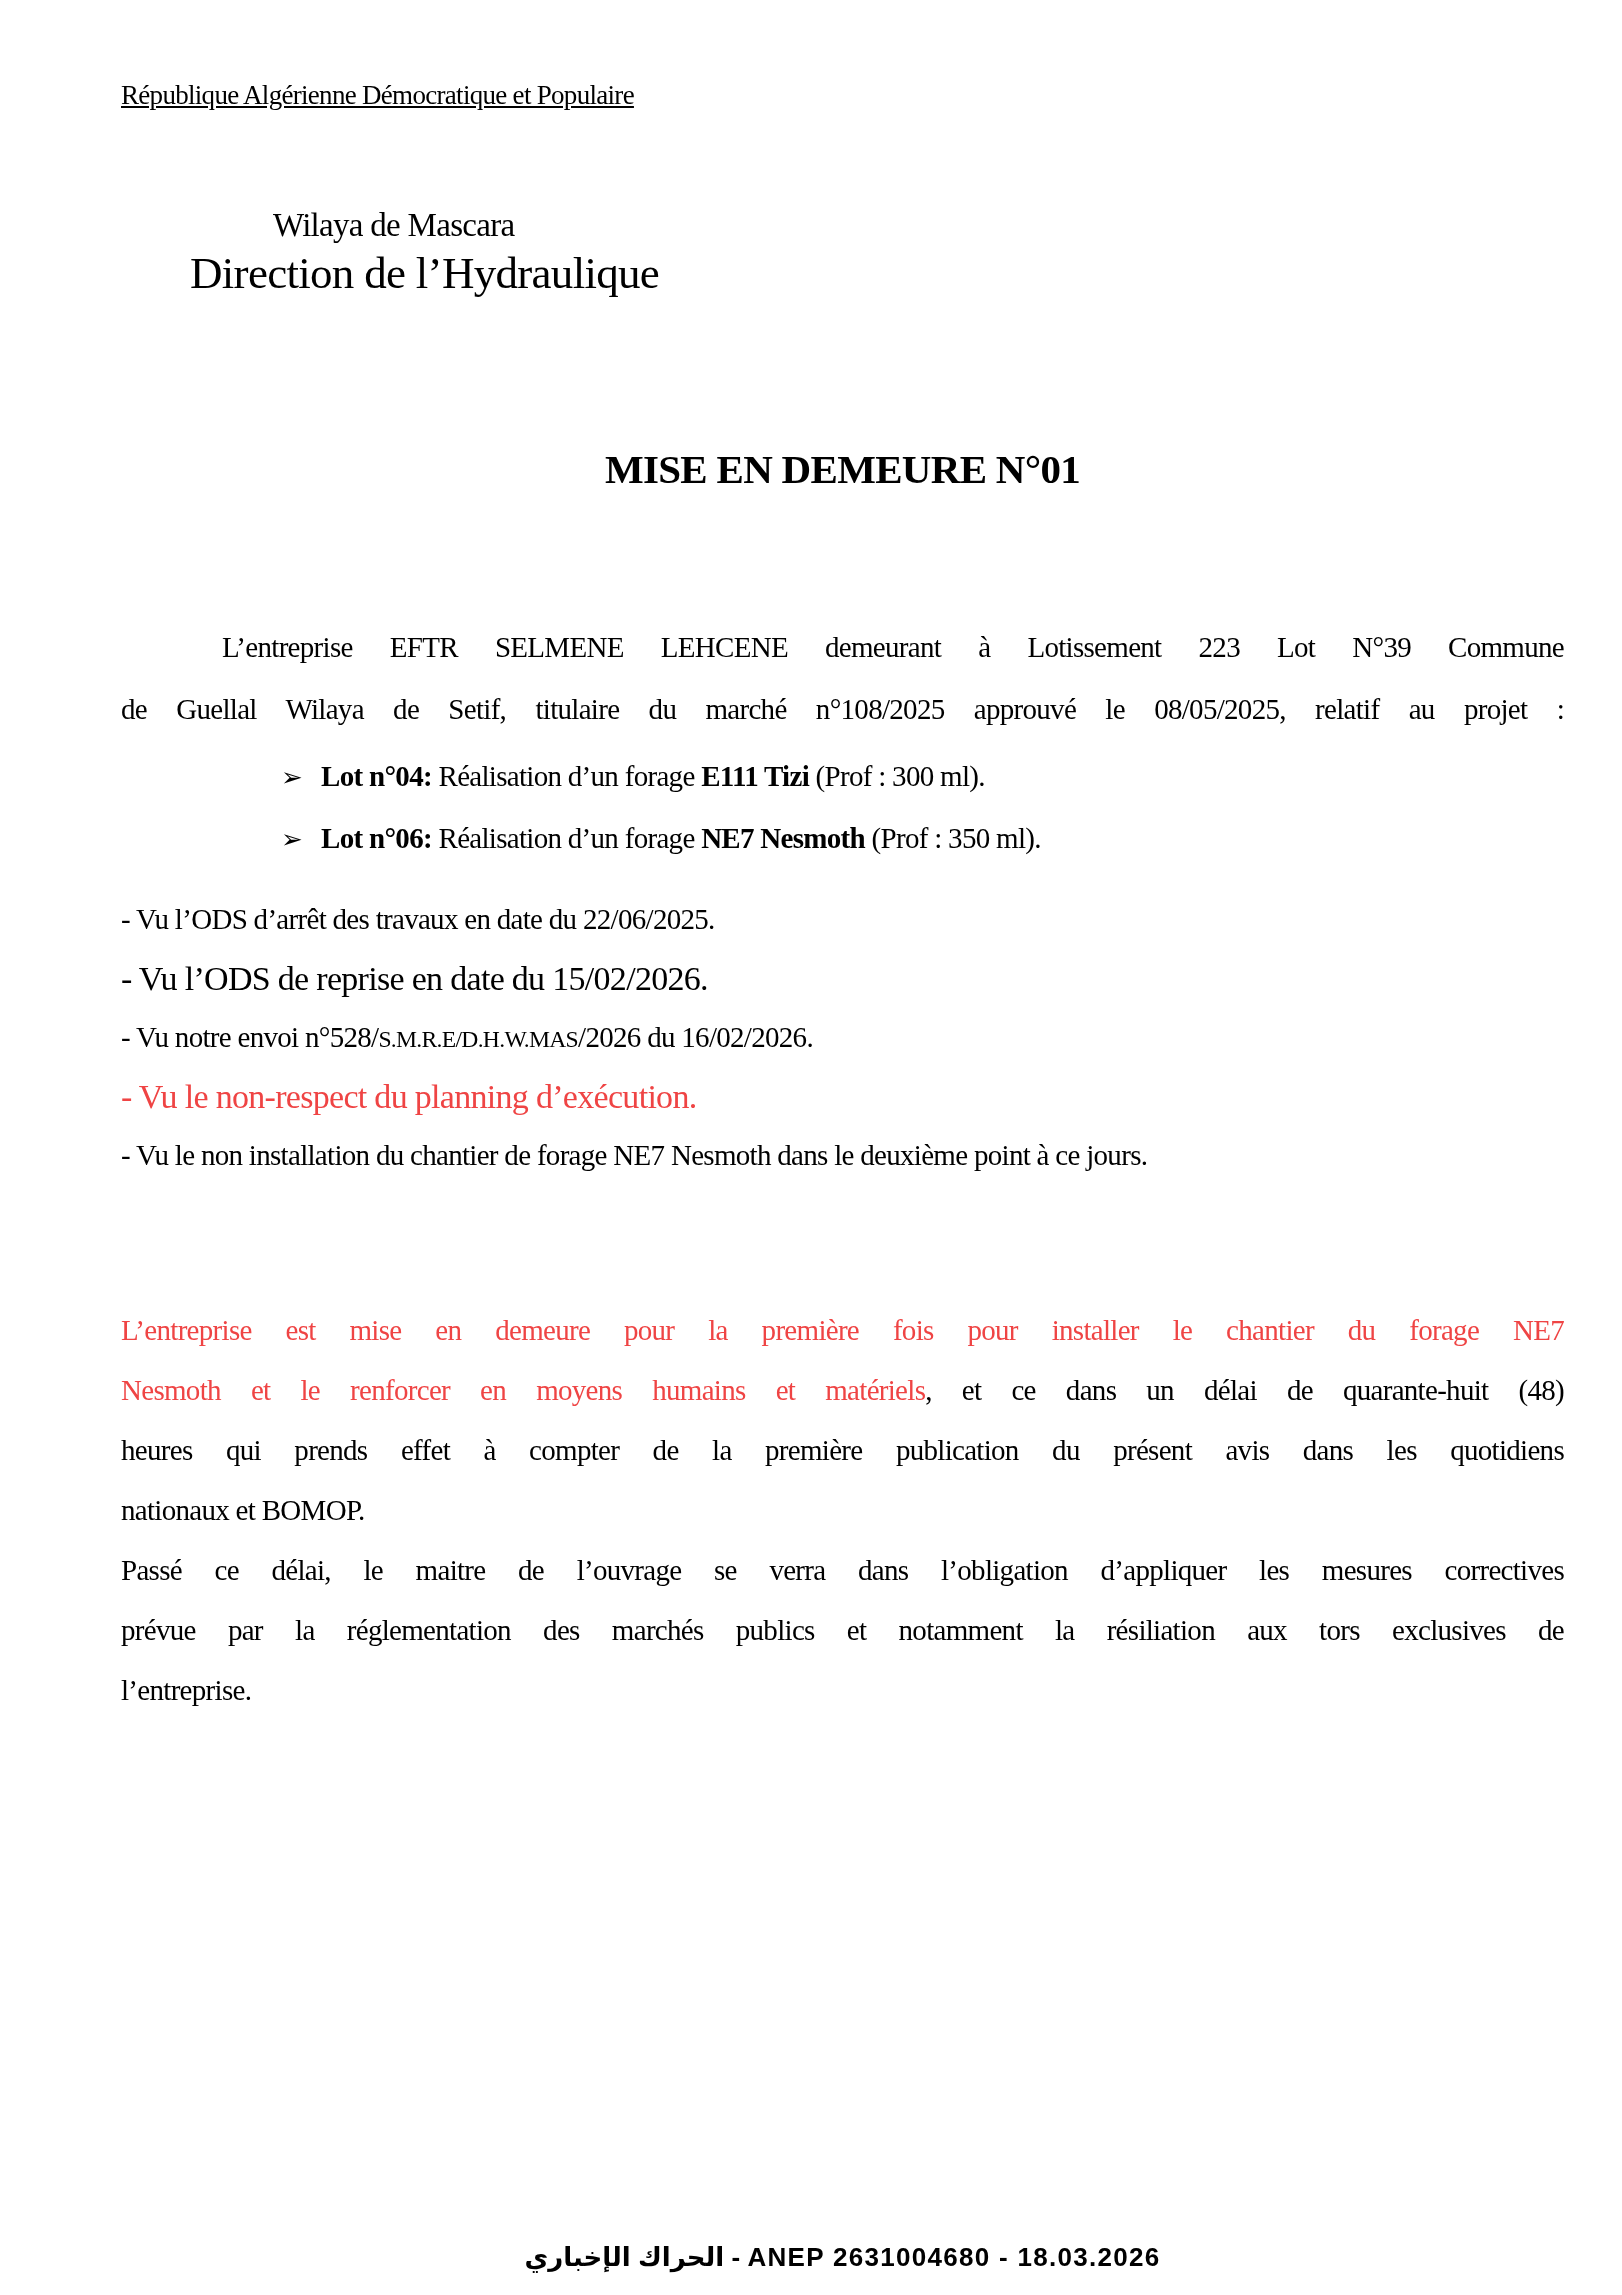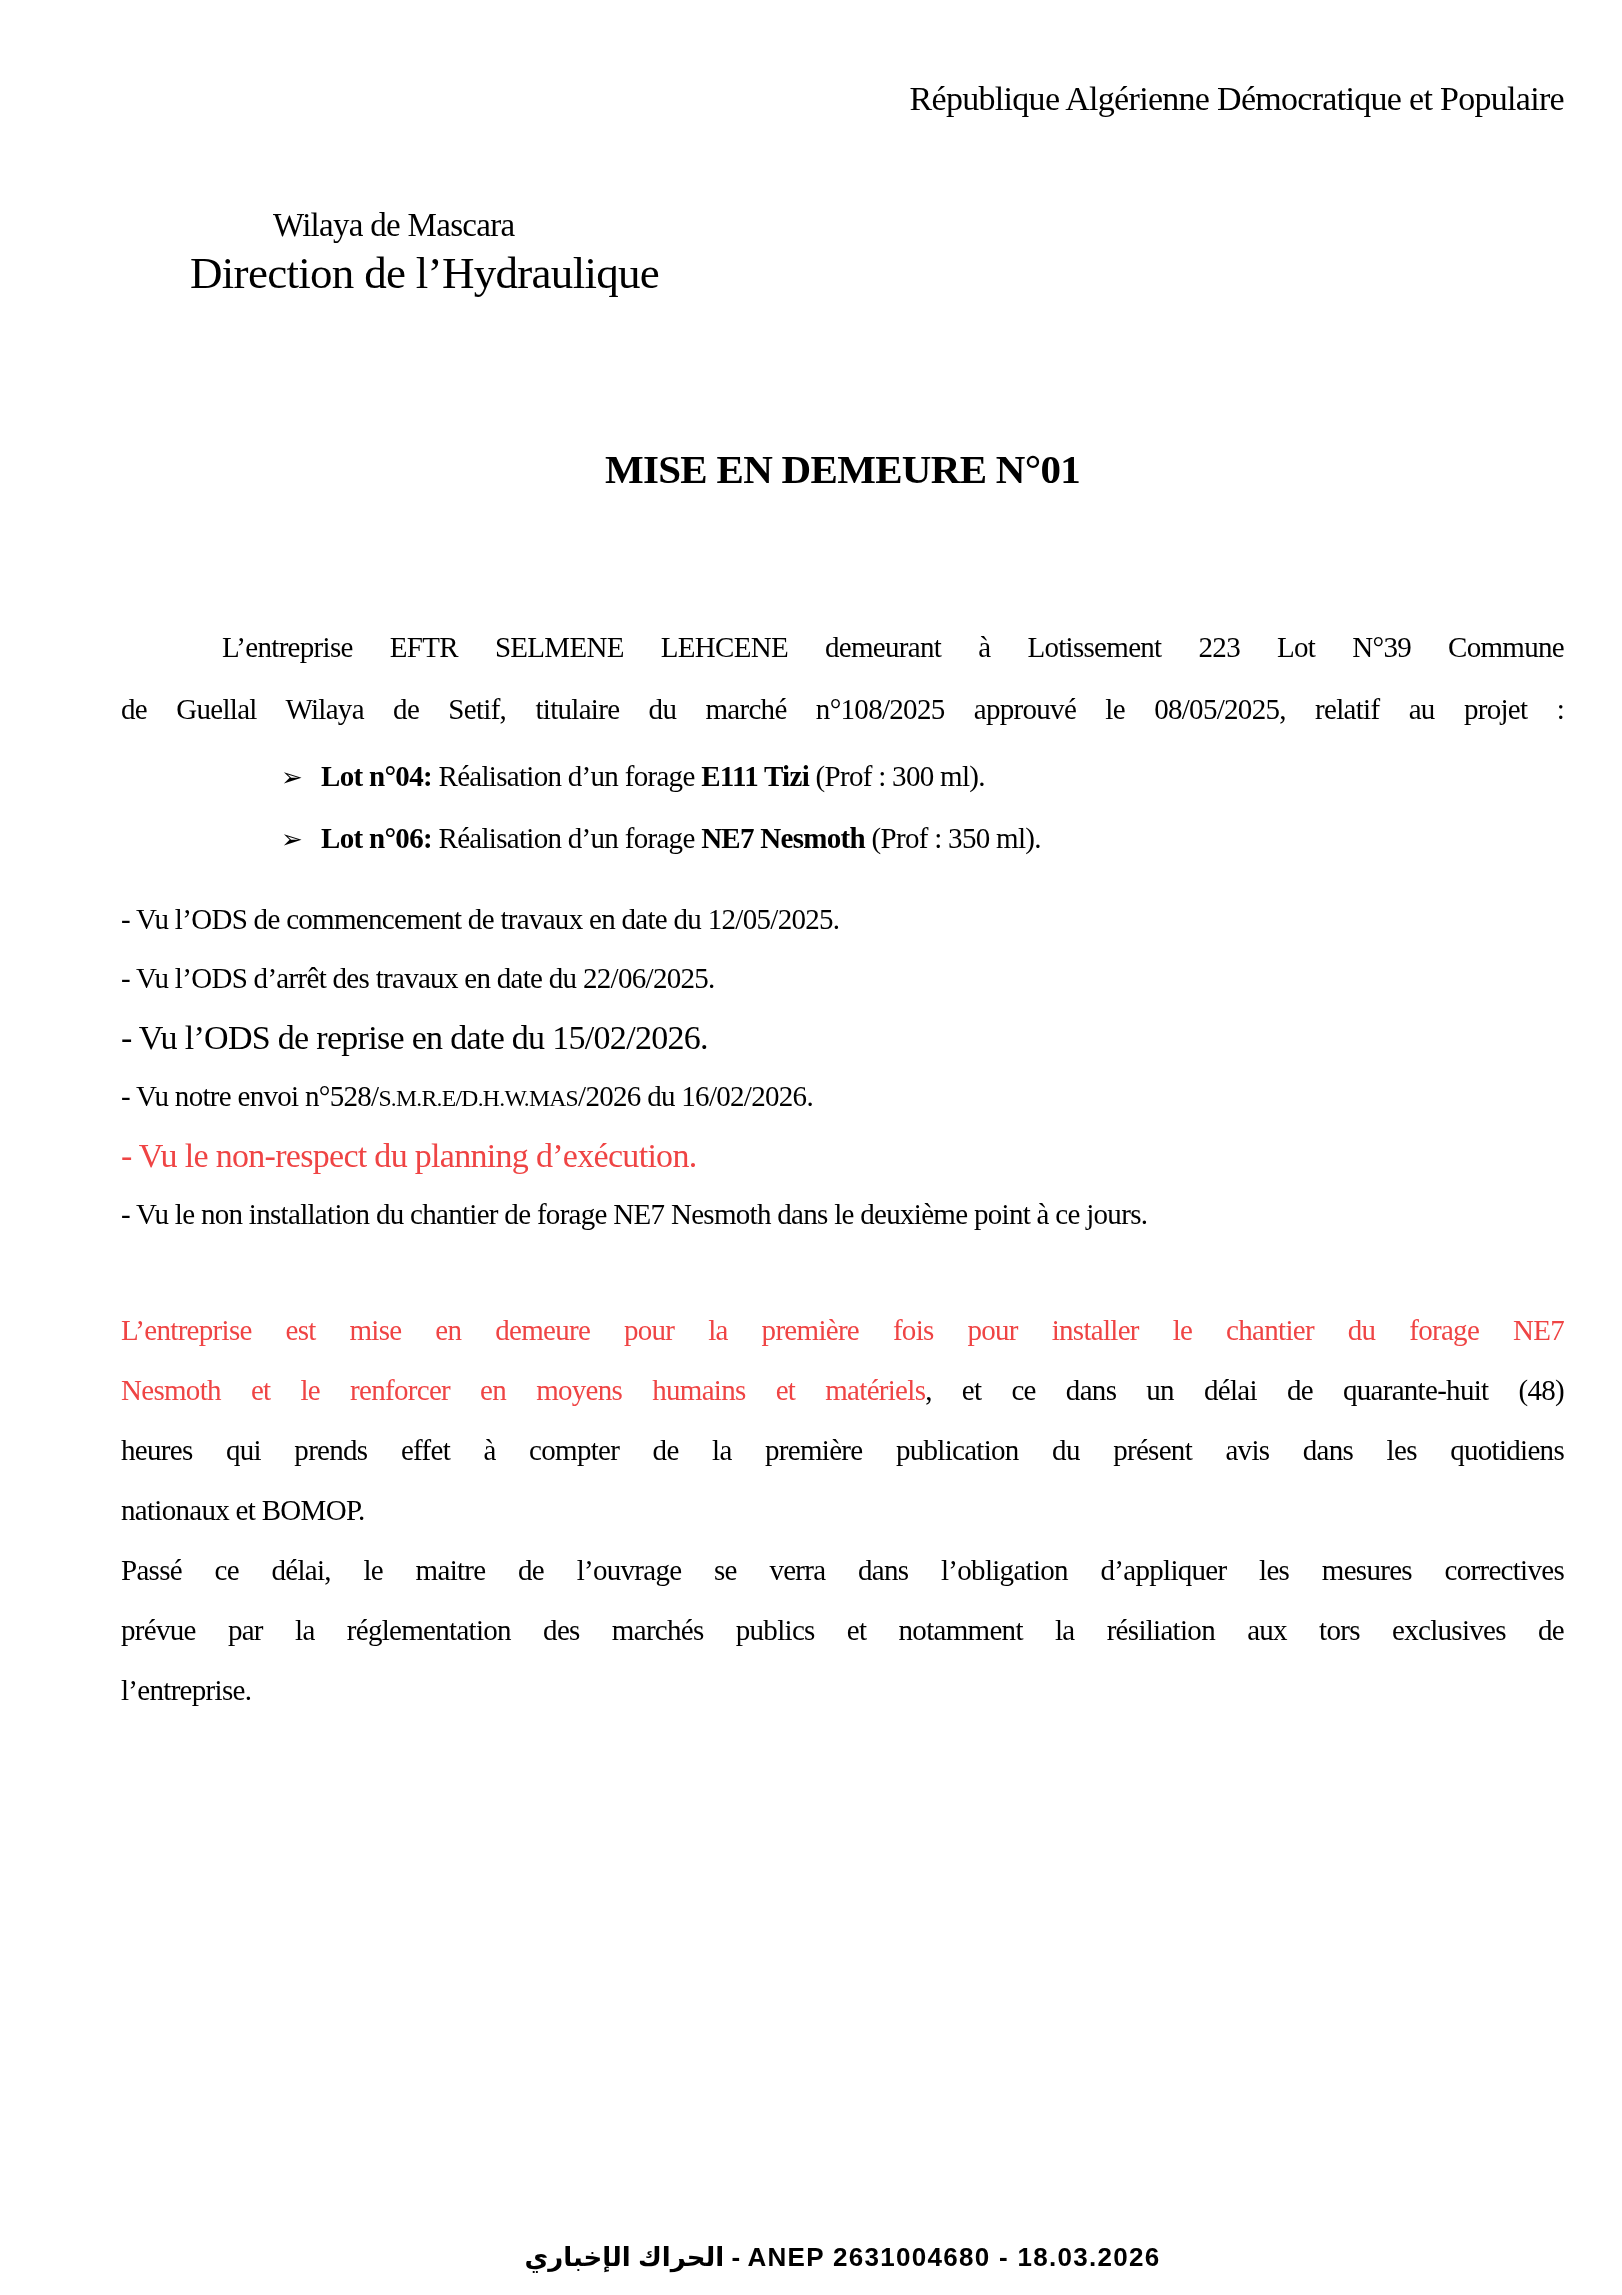--- a/index.html
+++ b/index.html
@@ -7,21 +7,21 @@
     position:relative;
     width:1623px;
     height:2295px;
     background:#ffffff;
     font-family:"Liberation Serif","DejaVu Serif",serif;
     color:#000000;
     letter-spacing:-0.7px;
     overflow:hidden;
   }
   .abs{position:absolute;}
-  .header1{left:121px;top:80px;width:1443px;text-align:right;font-size:34px;}
+  .header1{left:121px;top:80px;width:1443px;text-align:left;font-size:27px;text-decoration:underline;}
   .header2{left:273px;top:207px;font-size:33px;}
   .header3{left:190px;top:247px;font-size:45px;}
   .title{left:121px;top:445px;width:1443px;text-align:center;font-size:41px;font-weight:bold;}
   .intro{left:121px;top:616px;width:1443px;font-size:29px;line-height:62px;}
   .jline{text-align:justify;text-align-last:justify;}
   .indent{text-indent:101px;}
   .lots{left:281px;top:746px;width:1243px;font-size:29px;line-height:61px;}
   .bullet{font-family:"DejaVu Sans",sans-serif;font-size:26px;margin-right:18.3px;letter-spacing:0;}
   .b{font-weight:bold;margin-top:23px;}
   .vu{left:121px;top:890px;width:1443px;font-size:29px;line-height:59px;}
@@ -55,21 +55,20 @@
   <div class="abs lots">
     <div>
       <span class="bullet">➢</span><span class="b">Lot n°04:</span><span> Réalisation d’un forage </span><span class="b">E111 Tizi</span><span>  (Prof : 300 ml).</span>
     </div>
     <div>
       <span class="bullet">➢</span><span class="b">Lot n°06:</span><span> Réalisation d’un forage </span><span class="b">NE7 Nesmoth</span><span> (Prof : 350 ml).</span>
     </div>
   </div>
 
   <div class="abs vu">
-    <div class="vu-item">- Vu l’ODS de commencement de travaux en date du 12/05/2025.</div>
     <div class="vu-item">- Vu l’ODS d’arrêt des travaux en date du 22/06/2025.</div>
     <div class="vu-item big">- Vu l’ODS de reprise en date du 15/02/2026.</div>
     <div class="vu-item">
       <span>- Vu notre envoi n°528/</span><span class="small">S.M.R.E/D.H.W.MAS</span><span>/2026 du 16/02/2026.</span>
     </div>
     <div class="vu-item big red">- Vu le non-respect du planning d’exécution.</div>
     <div class="vu-item">- Vu le non installation du chantier  de forage NE7 Nesmoth dans le deuxième point à ce jours.</div>
   </div>
 
   <div class="abs main">

